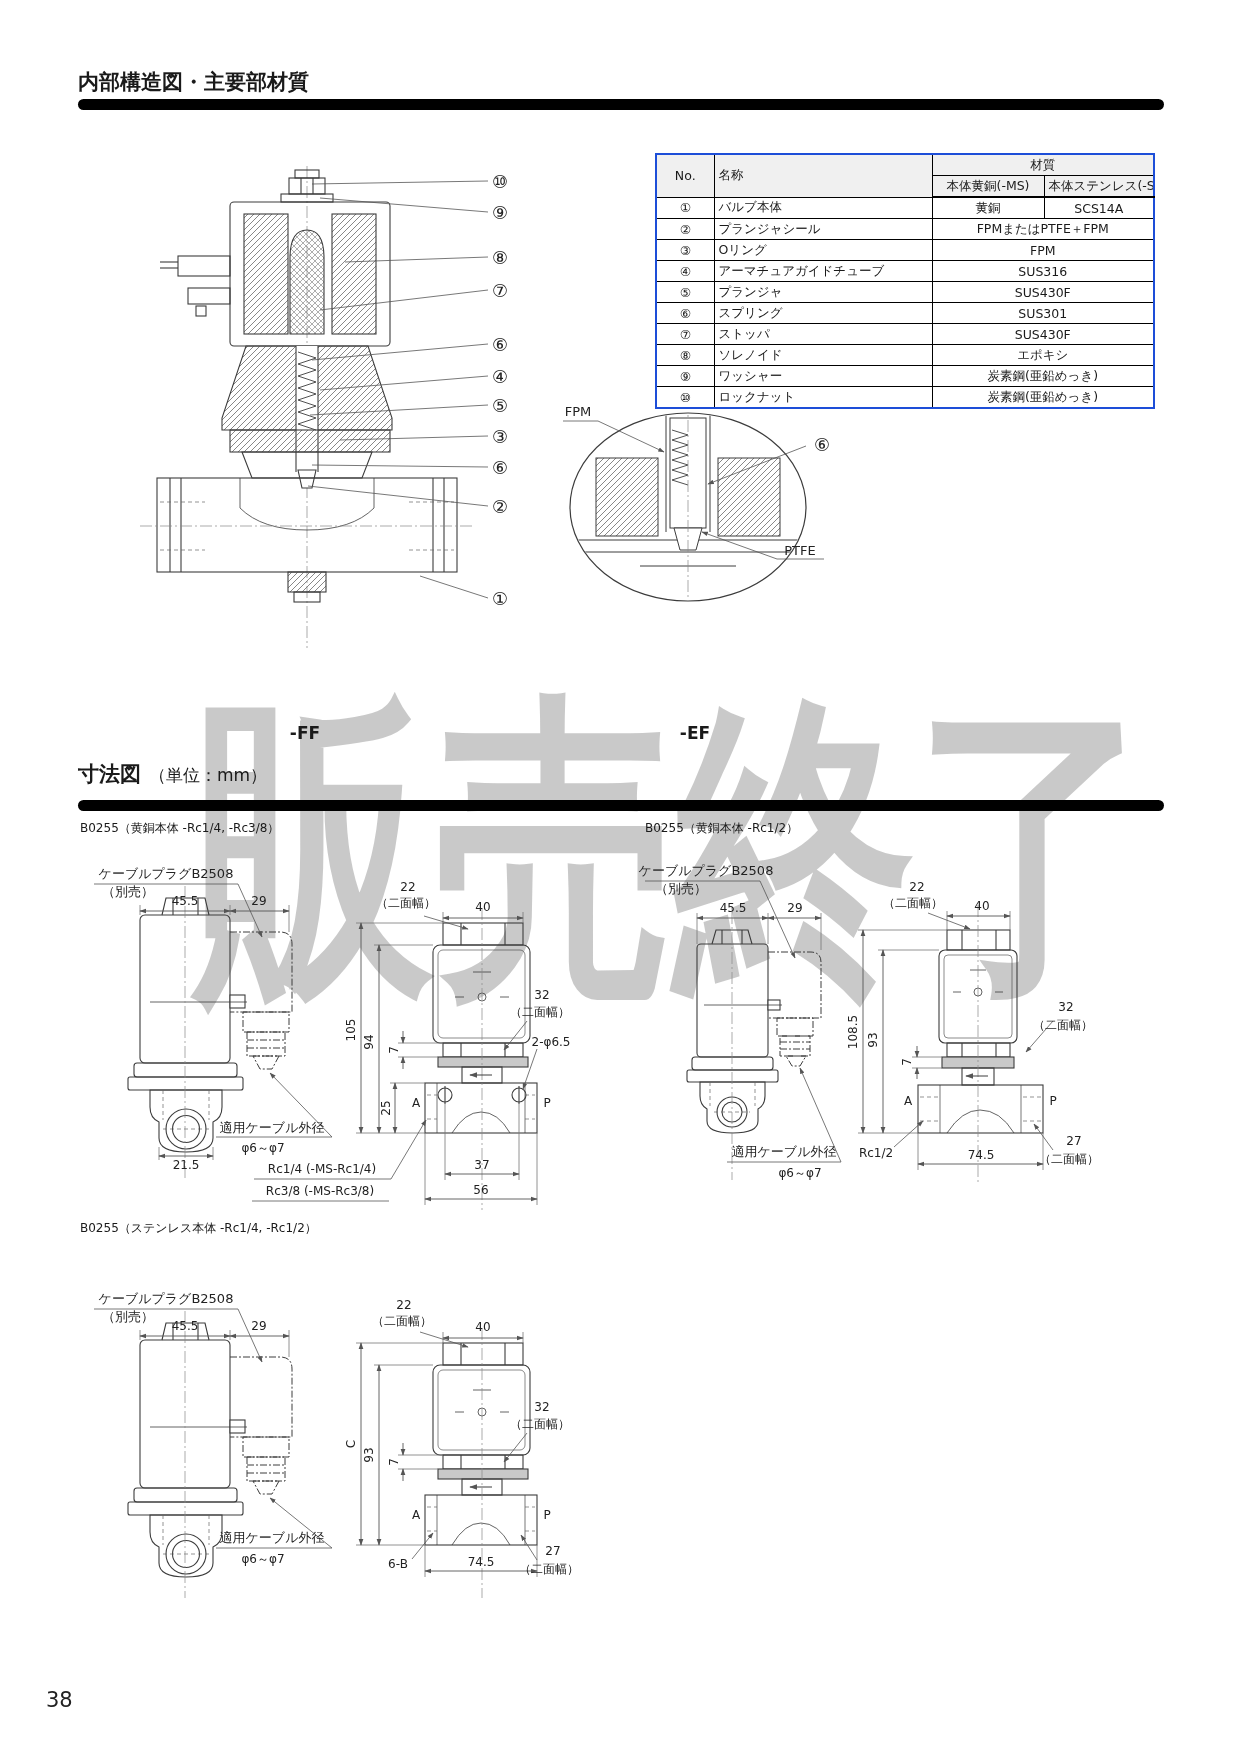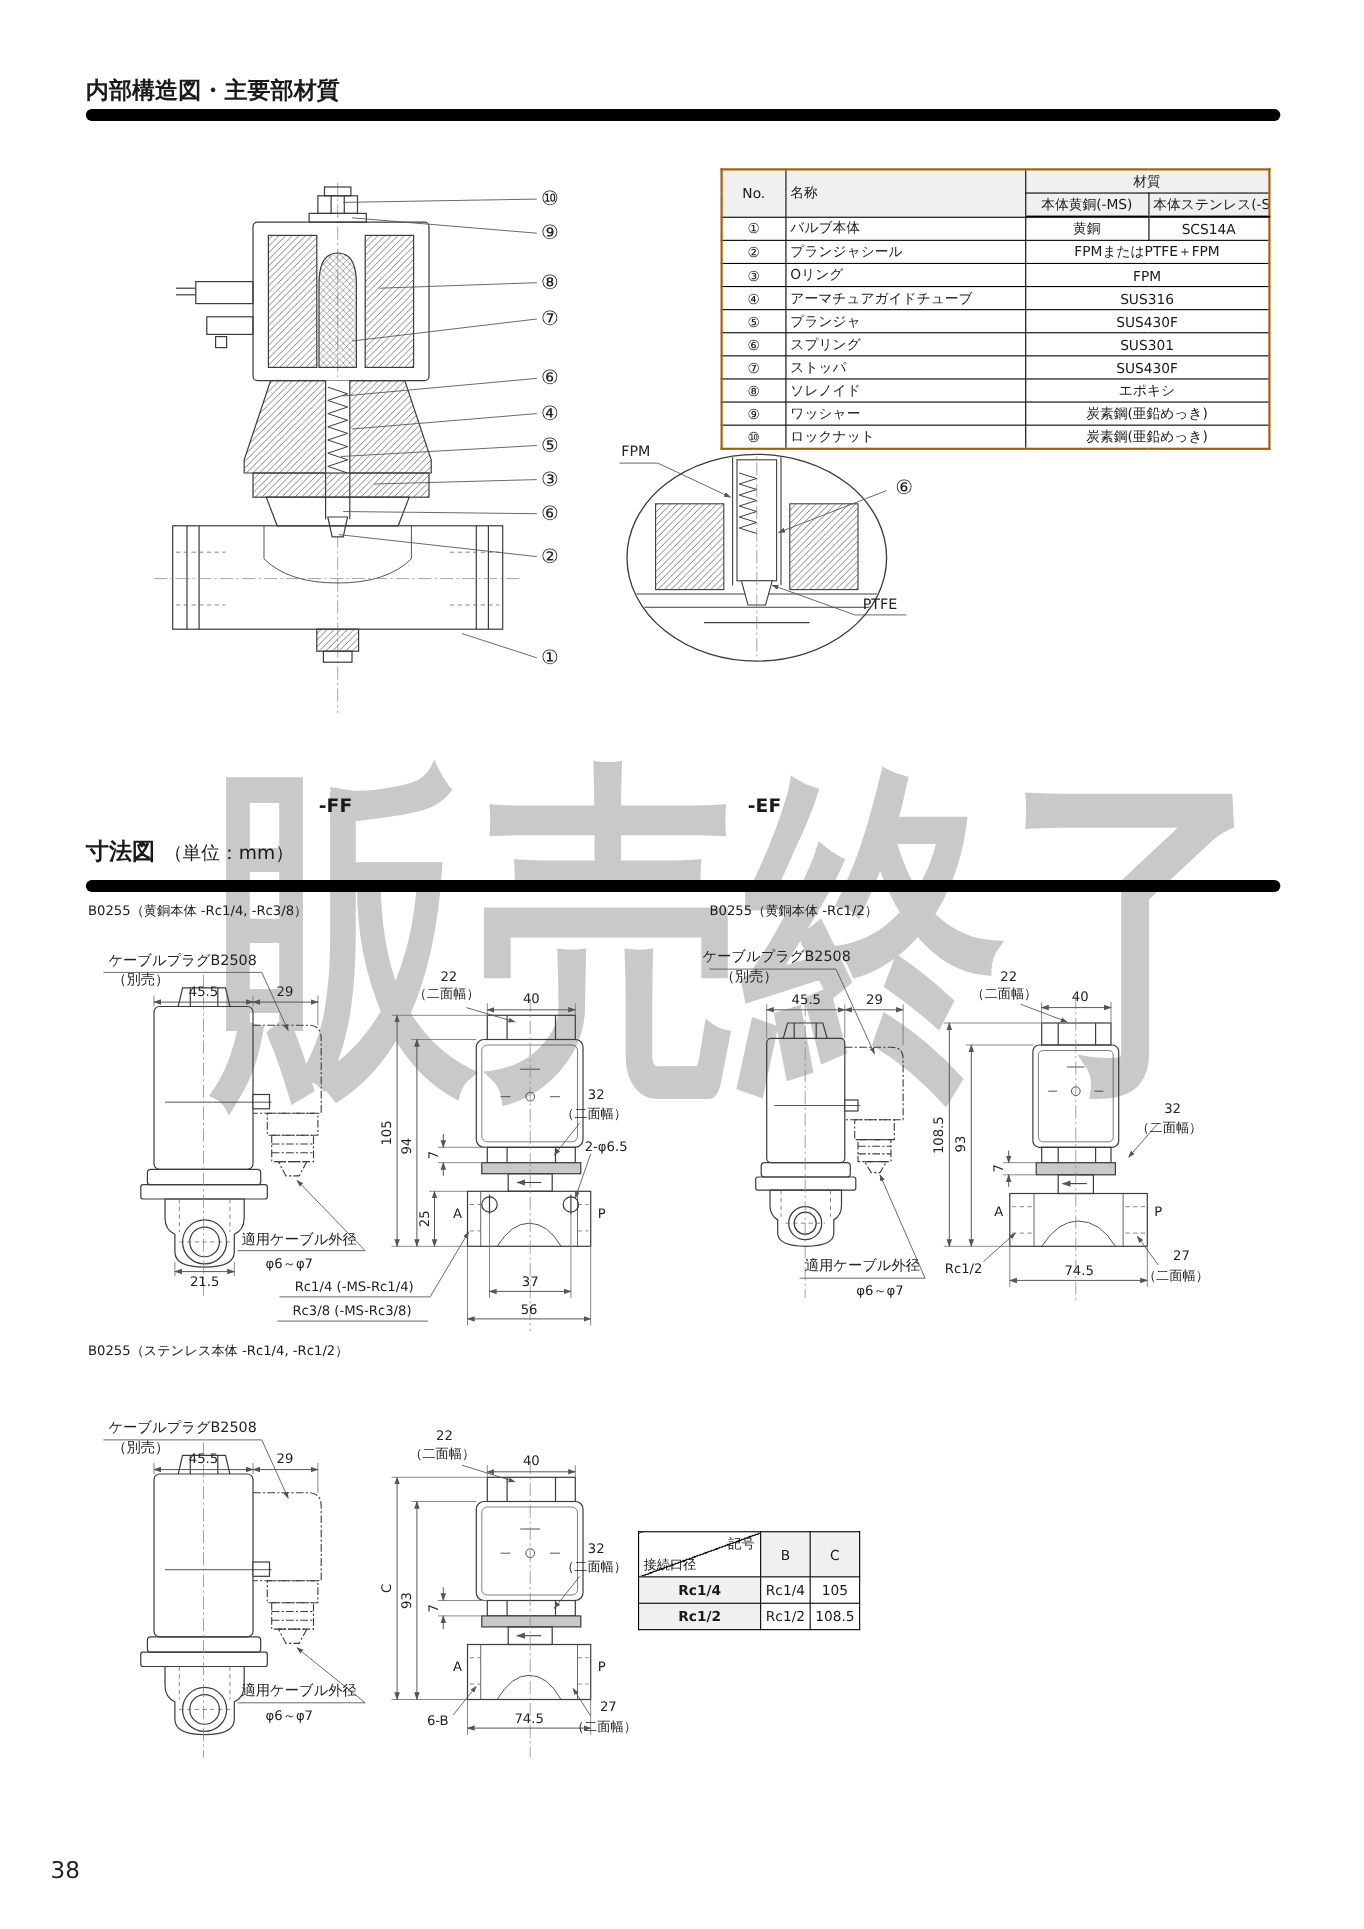--- a/index.html
+++ b/index.html
@@ -19,21 +19,21 @@
       color:#9e9e9e;opacity:.55;letter-spacing:0px;transform:scaleX(.75);transform-origin:left top;
       z-index:0;white-space:nowrap;user-select:none;}
   svg.draw{position:absolute;z-index:1;}
   
   table.mat{position:absolute;left:655px;top:153px;width:498px;border-collapse:collapse;
             font-size:12.5px;z-index:2;table-layout:fixed;}
   table.mat th,table.mat td{border:1px solid #000;padding:0 4px;height:20px;text-align:center;
             overflow:hidden;white-space:nowrap;}
   table.mat th{background:#f0f0f0;font-weight:normal;}
   table.mat .name{text-align:left;}
-  table.mat{border:2px solid #a16207;}
+  table.mat{border:2px solid #1d4ed8;}
   table.mat tr.hdr2 th{border-bottom:2px solid #000;}
   
   table.spec{position:absolute;left:580px;top:1392px;border-collapse:collapse;font-size:12.5px;
              z-index:2;table-layout:fixed;}
   table.spec th,table.spec td{border:1px solid #000;text-align:center;padding:0;}
   table.spec{border:1.5px solid #000;}
   td.diag{position:relative;width:110px;height:40px;
           background-image:linear-gradient(to bottom right,transparent calc(50% - .6px),#000 calc(50% - .6px),#000 calc(50% + .6px),transparent calc(50% + .6px));}
   td.diag .tr{position:absolute;top:2px;right:5px;font-size:12px;}
   td.diag .bl{position:absolute;bottom:2px;left:4px;font-size:12px;}
@@ -621,37 +621,15 @@
   <div class="lbl" style="left:540px;top:1425px;">（二面幅）</div>
   <div class="lbl" style="left:416px;top:1516px;">A</div>
   <div class="lbl" style="left:547px;top:1516px;">P</div>
   <div class="lbl" style="left:398px;top:1565px;">6-B</div>
   <div class="lbl" style="left:481px;top:1563px;">74.5</div>
   <div class="lbl" style="left:553px;top:1552px;">27</div>
   <div class="lbl" style="left:549px;top:1570px;">（二面幅）</div>
   <div class="lbl big" style="left:272px;top:1538px;">適用ケーブル外径</div>
   <div class="lbl" style="left:263px;top:1560px;">φ6～φ7</div>
 
-  <table class="spec">
-    <tbody>
-        <tr>
-      <td class="diag">
-        <span class="tr">記号</span>
-        <span class="bl">接続口径</span>
-      </td>
-      <td class="colb">B</td>
-      <td class="colb">C</td>
-    </tr>
-    <tr>
-      <td class="rowh">Rc1/4</td>
-      <td class="v">Rc1/4</td>
-      <td class="v">105</td>
-    </tr>
-    <tr>
-      <td class="rowh">Rc1/2</td>
-      <td class="v">Rc1/2</td>
-      <td class="v">108.5</td>
-    </tr>
-  </tbody>
-    </table>
 
   <div class="pgnum">38</div>
 </div>
 
 </body></html>

